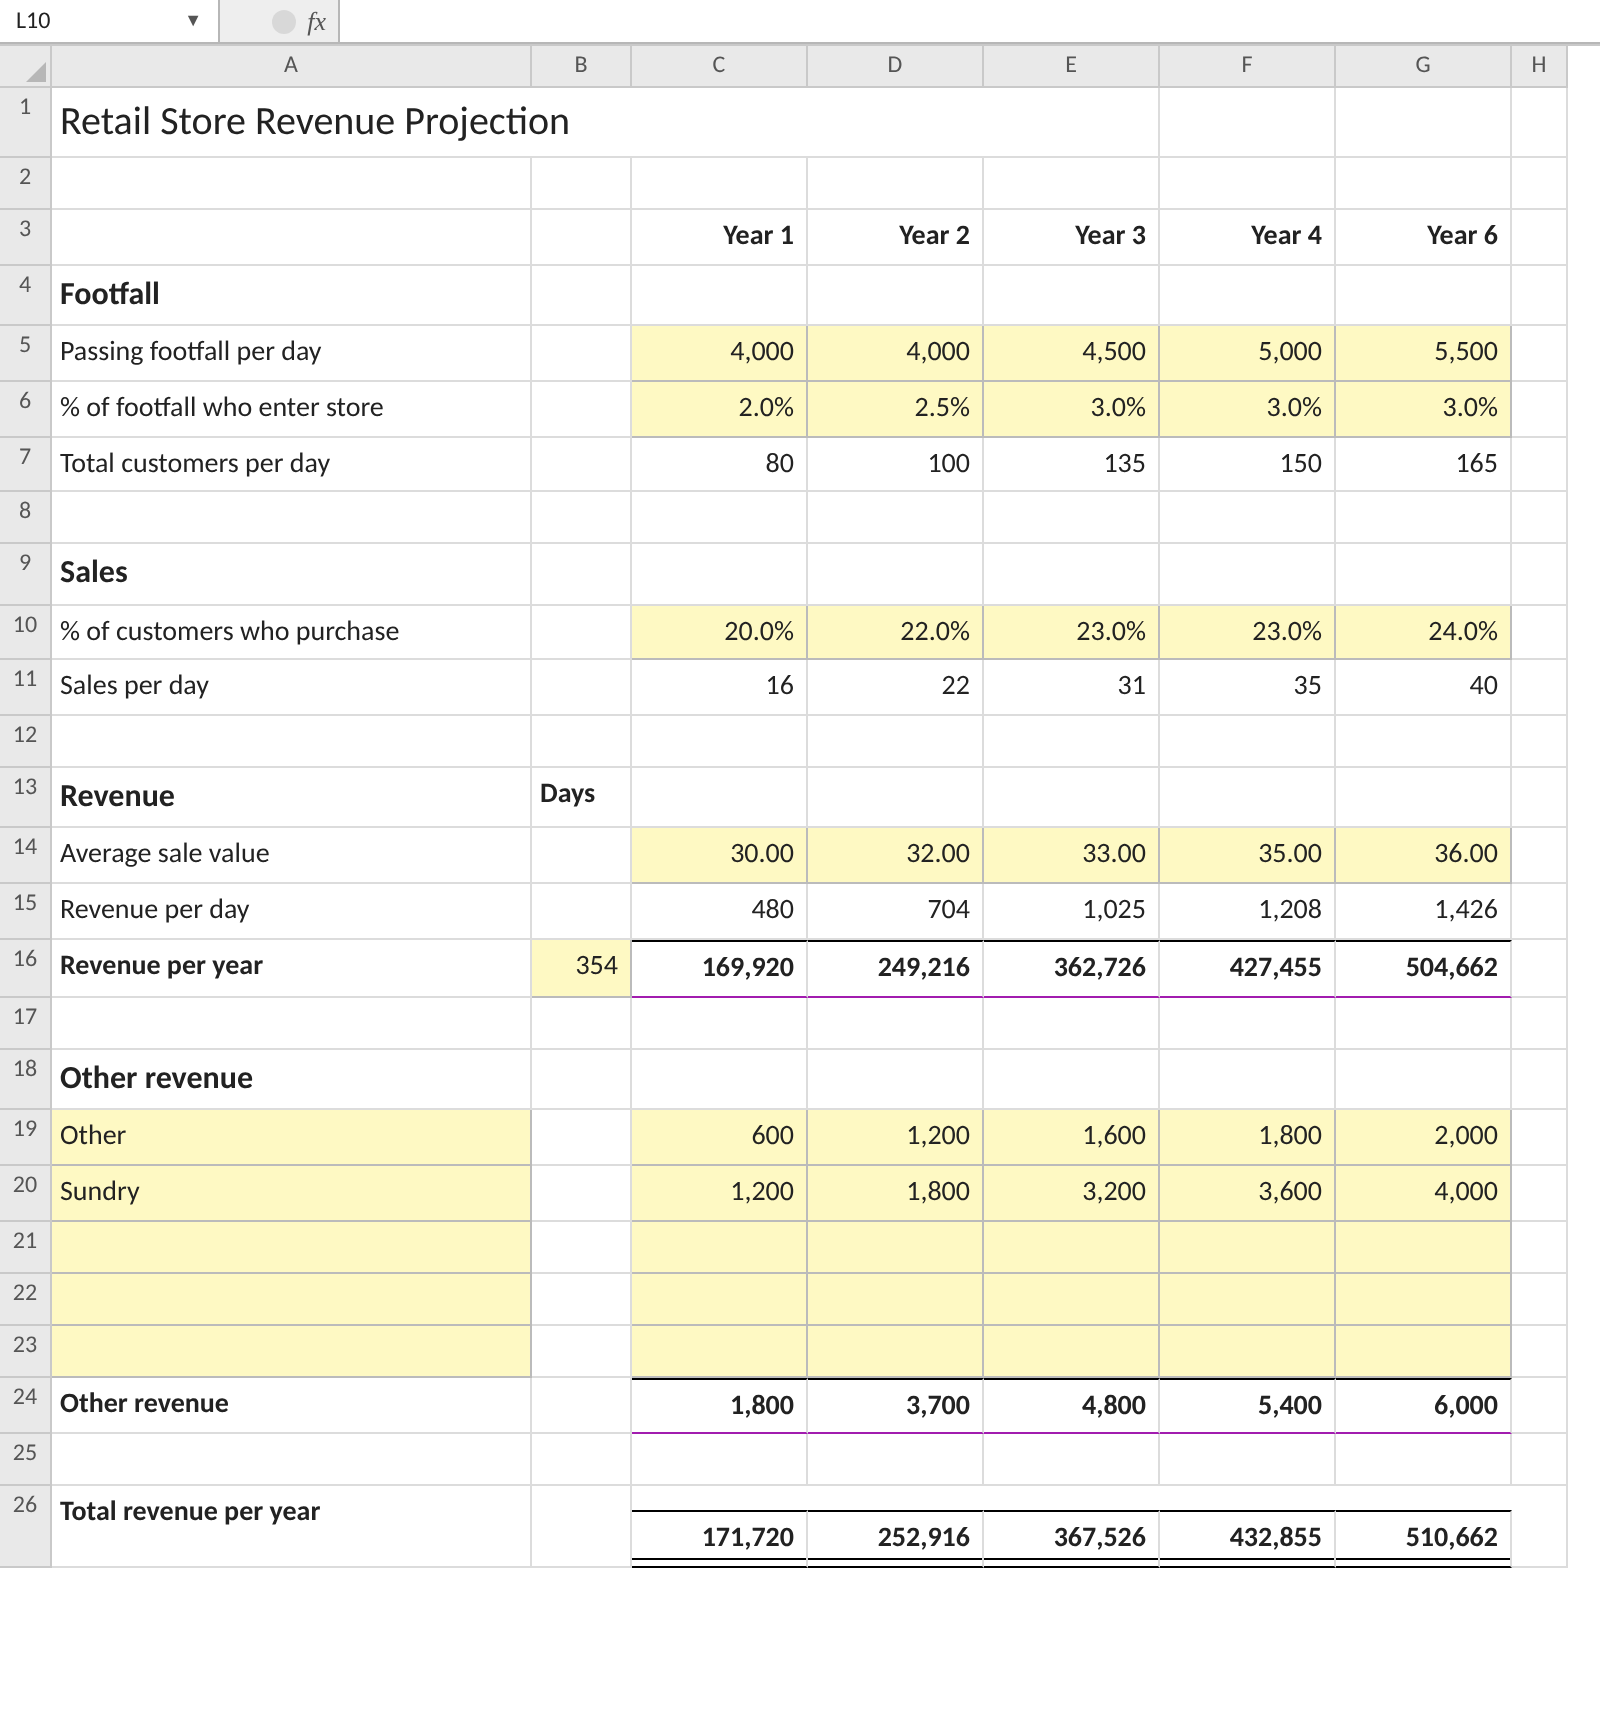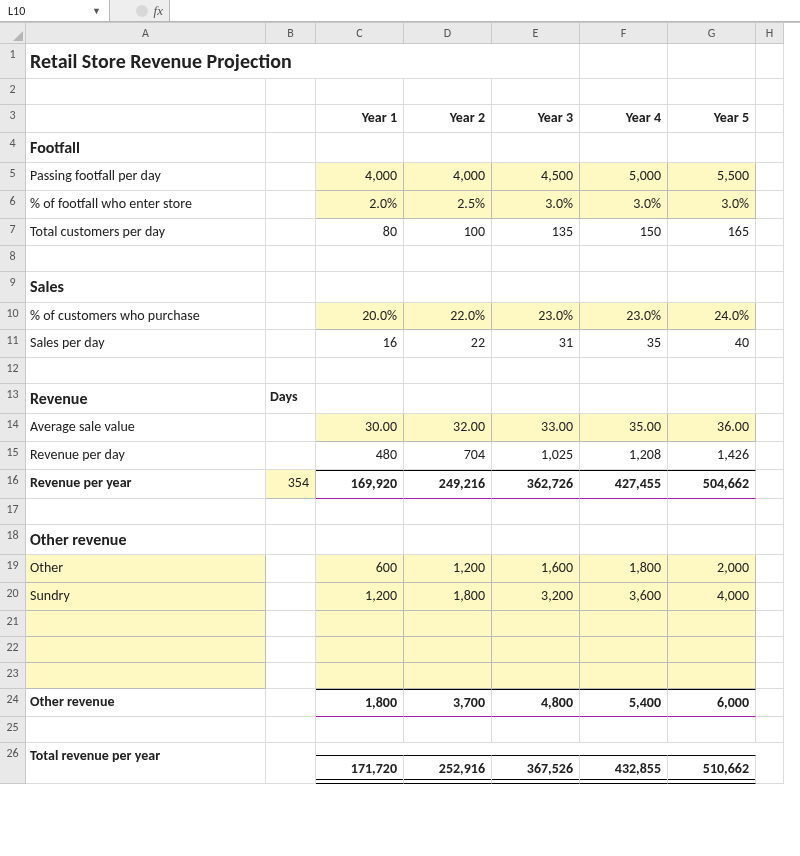--- a/index.html
+++ b/index.html
@@ -91,21 +91,21 @@
   .cell {
     border-right: 1px solid #dcdcdc;
     border-bottom: 1px solid #dcdcdc;
     padding: 5px 6px 5px 4px;
     min-height: 26px;
     font-size: 14px;
     line-height: 1.2;
   }
   .cell.num { text-align: right; }
   .cell.bold { font-weight: 700; }
-  .cell.big  { font-size: 20px; font-weight: 700; }
+  .cell.big  { font-size: 20px; font-weight: 400; }
   .cell.sec  { font-size: 16px; font-weight: 700; }
   .peach {
     background: #fef9c3;
     border-right: 1px solid #bbb;
     border-bottom: 1px solid #bbb;
   }
   .top-line    { border-top: 1px solid #000; }
   .bot-line    { border-bottom: 1px solid #a21caf; }
   .dbl-bot     { border-bottom: 3px double #000; margin-top: 12px; }
   
@@ -154,21 +154,21 @@
   <div class="cell"></div>
   <div class="cell"></div>
 
   <div class="row-head">3</div>
   <div class="cell"></div>
   <div class="cell"></div>
   <div class="cell num bold">Year 1</div>
   <div class="cell num bold">Year 2</div>
   <div class="cell num bold">Year 3</div>
   <div class="cell num bold">Year 4</div>
-  <div class="cell num bold">Year 5</div>
+  <div class="cell num bold">Year 6</div>
   <div class="cell"></div>
 
   <div class="row-head">4</div>
   <div class="cell sec">Footfall</div>
   <div class="cell"></div>
   <div class="cell"></div>
   <div class="cell"></div>
   <div class="cell"></div>
   <div class="cell"></div>
   <div class="cell"></div>

